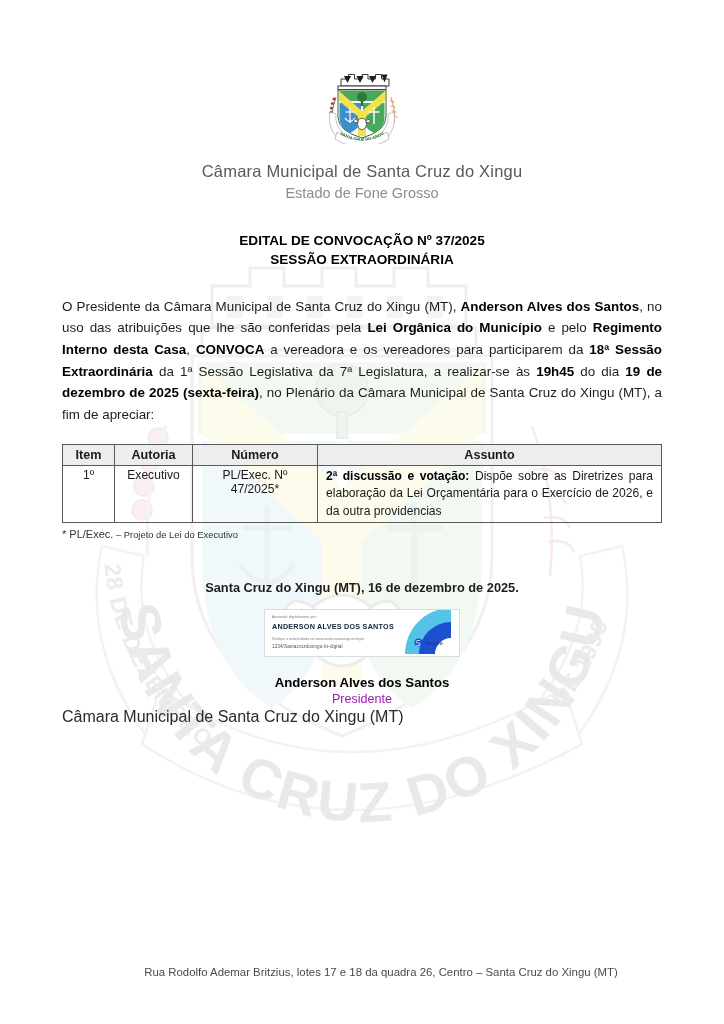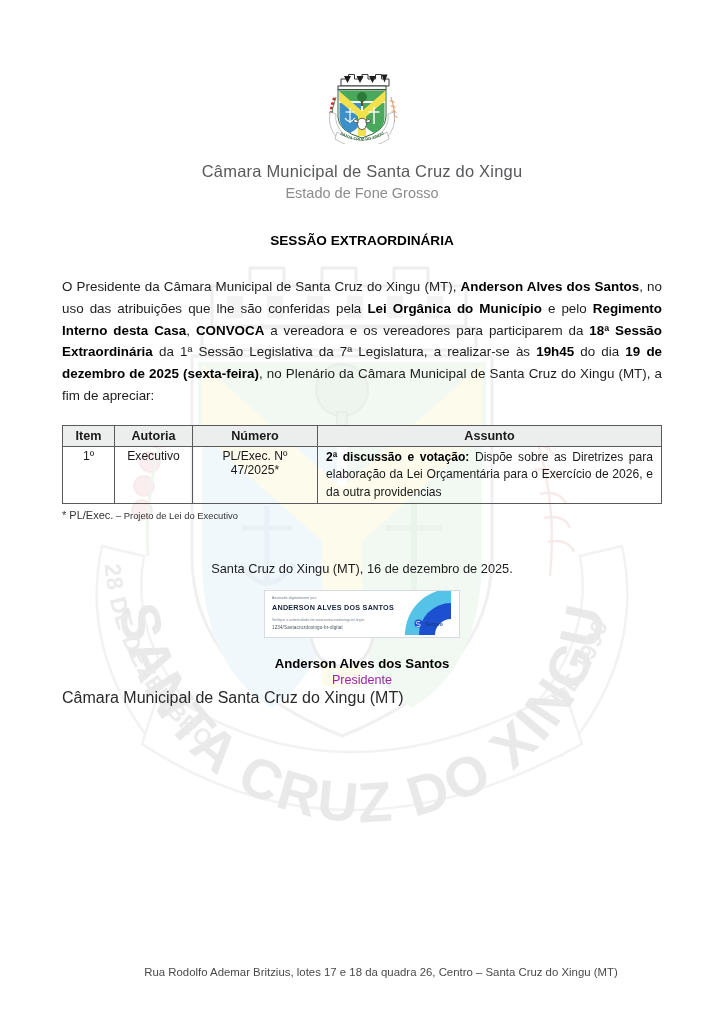--- a/index.html
+++ b/index.html
@@ -112,20 +112,21 @@
     color: #333;
   }
   .tbl-note .nm { font-size: 11px; }
 
   
   .date-line {
     margin-top: 40px;
     text-align: center;
     font-size: 12.8px;
     color: #1d1d1d;
+    font-weight: bold;
   }
 
   
   .sig-wrap { text-align:center; margin-top: 14px; }
   .sig-stamp {
     display: inline-block;
     position: relative;
     width: 196px;
     height: 48px;
     background: #ffffff;
@@ -349,20 +350,21 @@
       <text font-family="Liberation Sans, sans-serif" font-size="8" font-weight="bold" fill="#2f6b35">
         <textPath href="#c-arc" startOffset="50%" text-anchor="middle">SANTA CRUZ DO XINGU</textPath>
       </text>
     </svg>
   </div>
 
   <div class="org-name">Câmara Municipal de Santa Cruz do Xingu</div>
   <div class="org-state">Estado de Fone Grosso</div>
 
   <div class="doc-title">
+    <div>EDITAL DE CONVOCAÇÃO Nº 37/2025</div>
     <div>SESSÃO EXTRAORDINÁRIA</div>
   </div>
 
   <p class="body-par"><span>O Presidente da Câmara Municipal de Santa Cruz do Xingu (MT), </span><b>Anderson Alves dos Santos</b><span>, no uso das atribuições que lhe são conferidas pela </span><b>Lei Orgânica do Município</b><span> e pelo </span><b>Regimento Interno desta Casa</b><span>, </span><b>CONVOCA</b><span> a vereadora e os vereadores para participarem da </span><b>18ª Sessão Extraordinária</b><span> da 1ª Sessão Legislativa da 7ª Legislatura, a realizar-se às </span><b>19h45</b><span> do dia </span><b>19 de dezembro de 2025 (sexta-feira)</b><span>, no Plenário da Câmara Municipal de Santa Cruz do Xingu (MT), a fim de apreciar:</span></p>
 
   <table class="items">
     <colgroup>
       <col class="col-item">
         <col class="col-autoria">
         <col class="col-numero">

